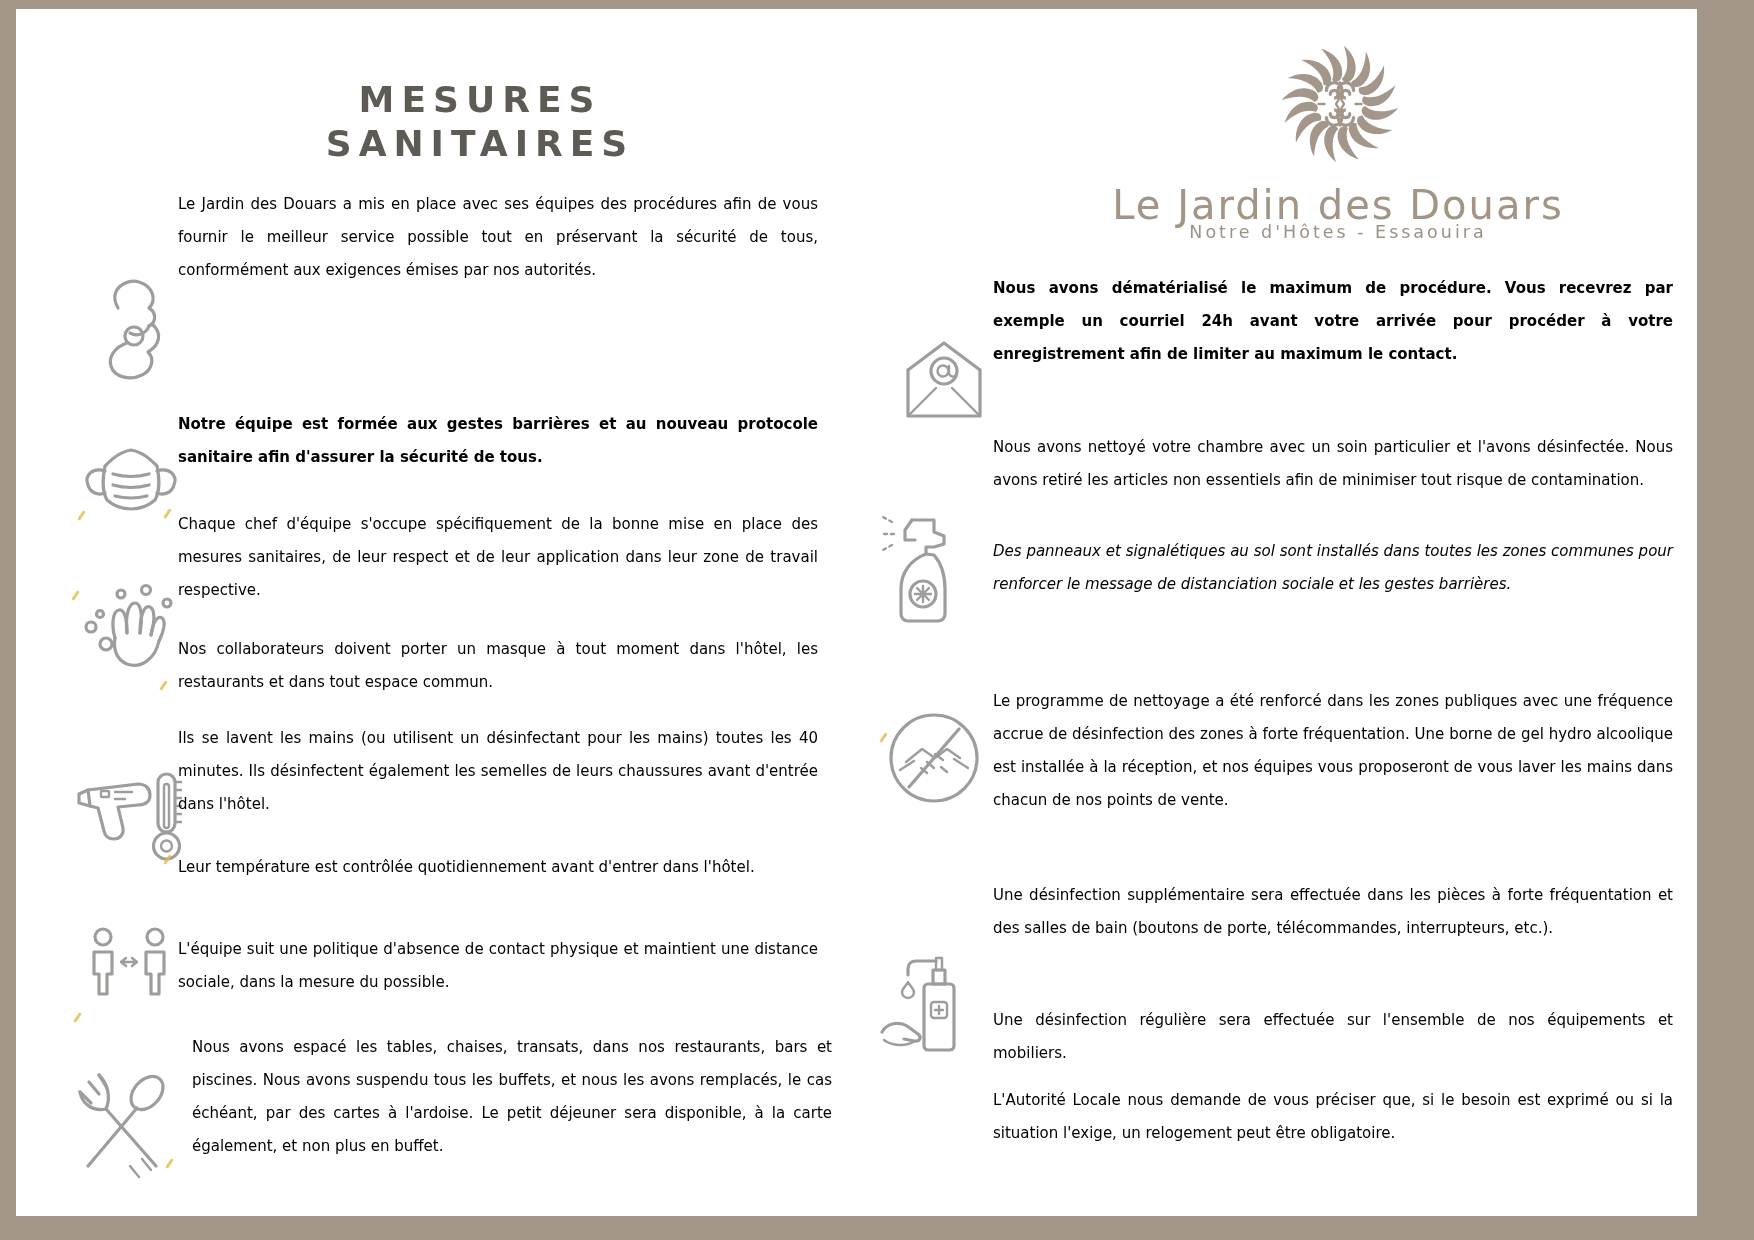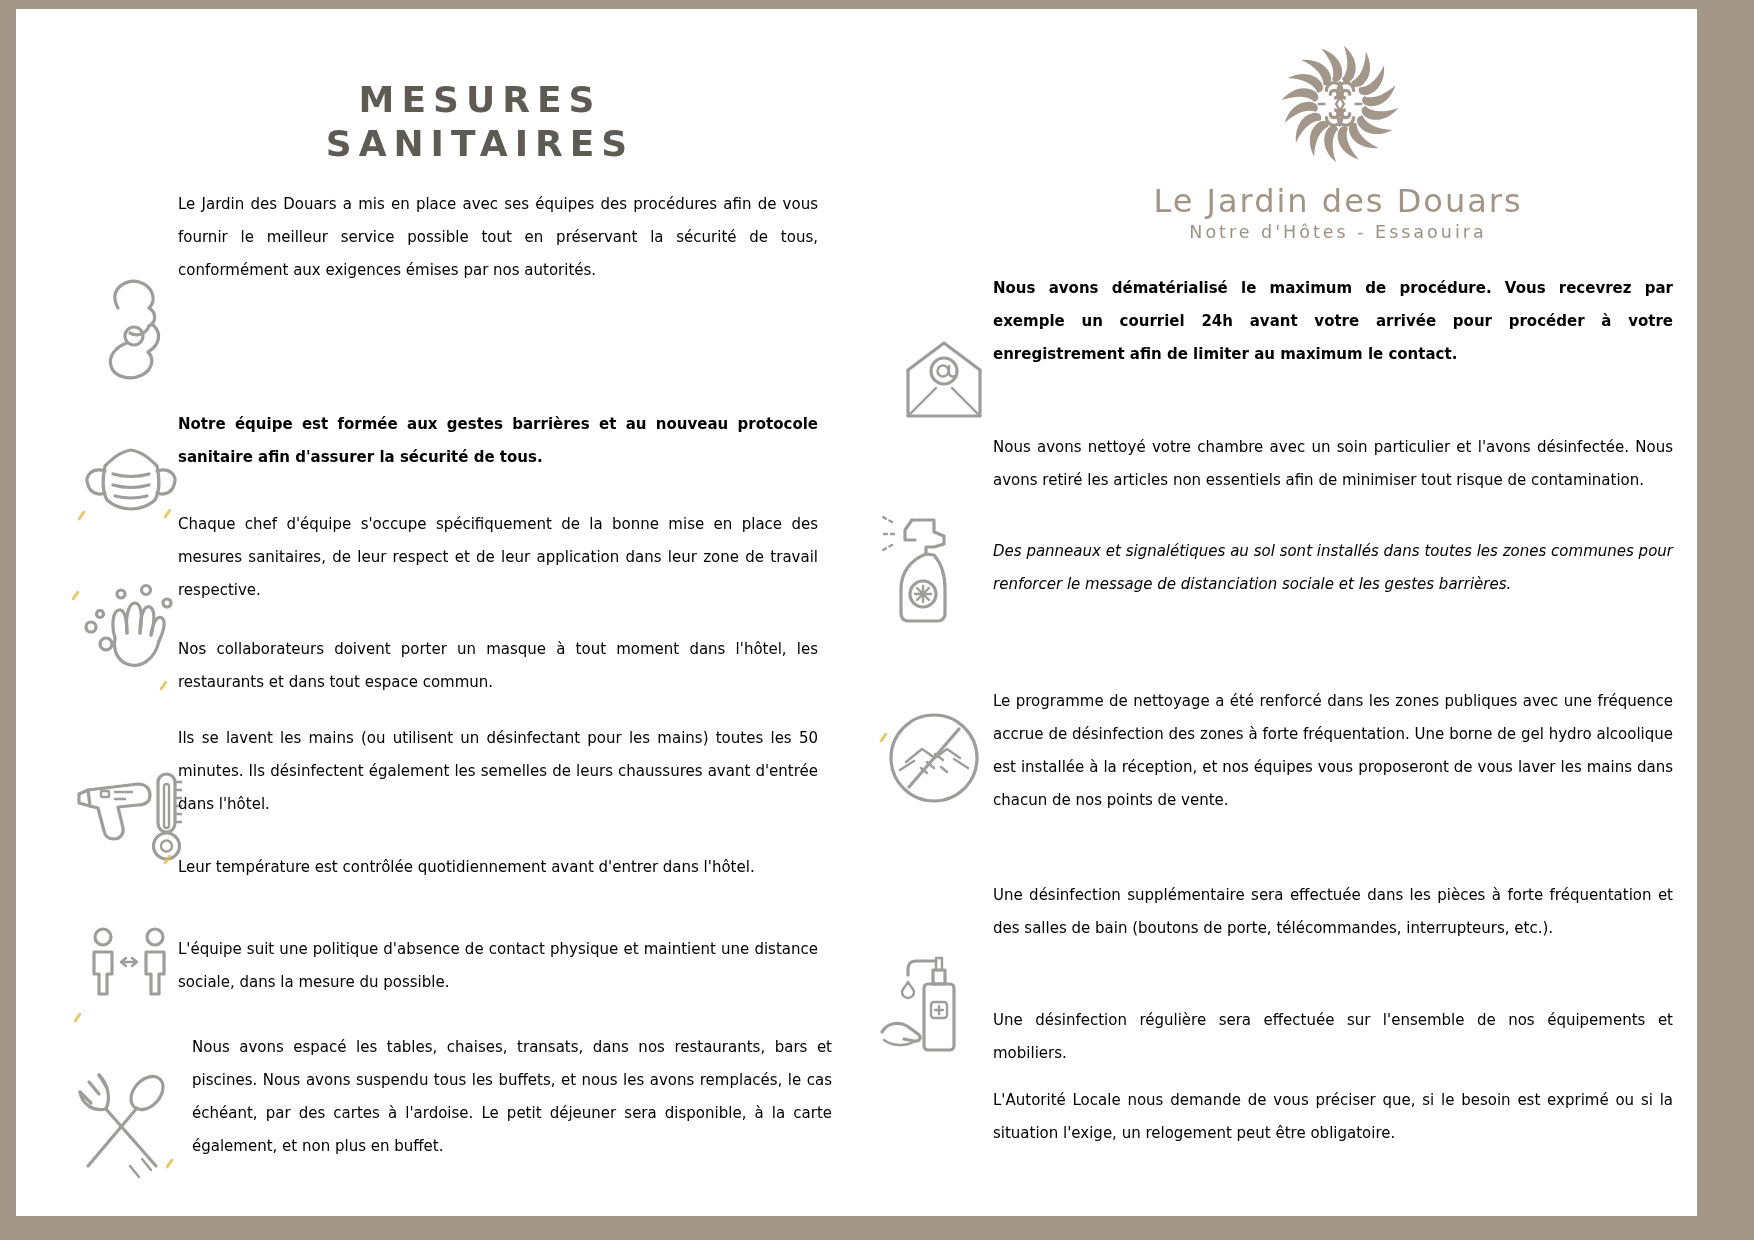--- a/index.html
+++ b/index.html
@@ -22,21 +22,21 @@
     position:absolute;font-size:15px;line-height:33px;color:#000000;
     text-align:justify;margin:0;
   }
   .ico{position:absolute;color:#9d9d9b;}
   .ico svg{display:block;width:100%;height:100%;}
   .stroke{fill:none;stroke:currentColor;stroke-width:3.2;stroke-linecap:round;stroke-linejoin:round;}
   .thin{stroke-width:2.4;}
   .logo-sun{position:absolute;left:1272px;top:36px;width:136px;height:138px;color:#a3968a;}
   .logo-name{
     position:absolute;left:1108px;top:182px;width:460px;text-align:center;
-    font-size:32px;color:#a39585;letter-spacing:2px;
+    font-size:40px;color:#a39585;letter-spacing:2px;
   }
   .logo-tag{
     position:absolute;left:1108px;top:222px;width:460px;text-align:center;
     font-size:17.5px;color:#9e9183;letter-spacing:3px;
   }
   .tick{
     position:absolute;width:11px;height:3px;background:#e2bd47;
     border-radius:2px;opacity:.8;transform:rotate(-55deg);
   }
 </style>
@@ -124,21 +124,21 @@
     <path d="M69,42 L20,100"></path>
     <path d="M62,100 l9,11 M74,93 l9,11" class="thin"></path>
   </g>
     </svg>
 </div>
 
 <p class="para" style="left:178px;top:188px;width:640px;">Le Jardin des Douars a mis en place avec ses équipes des procédures afin de vous fournir le meilleur service possible tout en préservant la sécurité de tous, conformément aux exigences émises par nos autorités.</p>
 <p class="para" style="left:178px;top:408px;width:640px;font-weight:bold;">Notre équipe est formée aux gestes barrières et au nouveau protocole sanitaire afin d'assurer la sécurité de tous.</p>
 <p class="para" style="left:178px;top:508px;width:640px;">Chaque chef d'équipe s'occupe spécifiquement de la bonne mise en place des mesures sanitaires, de leur respect et de leur application dans leur zone de travail respective.</p>
 <p class="para" style="left:178px;top:633px;width:640px;">Nos collaborateurs doivent porter un masque à tout moment dans l'hôtel, les restaurants et dans tout espace commun.</p>
-<p class="para" style="left:178px;top:722px;width:640px;">Ils se lavent les mains (ou utilisent un désinfectant pour les mains) toutes les 50 minutes. Ils désinfectent également les semelles de leurs chaussures avant d'entrée dans l'hôtel.</p>
+<p class="para" style="left:178px;top:722px;width:640px;">Ils se lavent les mains (ou utilisent un désinfectant pour les mains) toutes les 40 minutes. Ils désinfectent également les semelles de leurs chaussures avant d'entrée dans l'hôtel.</p>
 <p class="para" style="left:178px;top:851px;width:640px;">Leur température est contrôlée quotidiennement avant d'entrer dans l'hôtel.</p>
 <p class="para" style="left:178px;top:933px;width:640px;">L'équipe suit une politique d'absence de contact physique et maintient une distance sociale, dans la mesure du possible.</p>
 <p class="para" style="left:192px;top:1031px;width:640px;">Nous avons espacé les tables, chaises, transats, dans nos restaurants, bars et piscines. Nous avons suspendu tous les buffets, et nous les avons remplacés, le cas échéant, par des cartes à l'ardoise. Le petit déjeuner sera disponible, à la carte également, et non plus en buffet.</p>
 
 <div class="logo-sun">
   <svg viewBox="-70 -70 140 140">
     <defs>
       <path id="ray" d="M2,-26 C9,-33 9,-46 4,-60 C15,-51 20,-37 13,-26 C9,-21 4,-21 2,-26 Z"></path>
     </defs>
     <g fill="currentColor">

